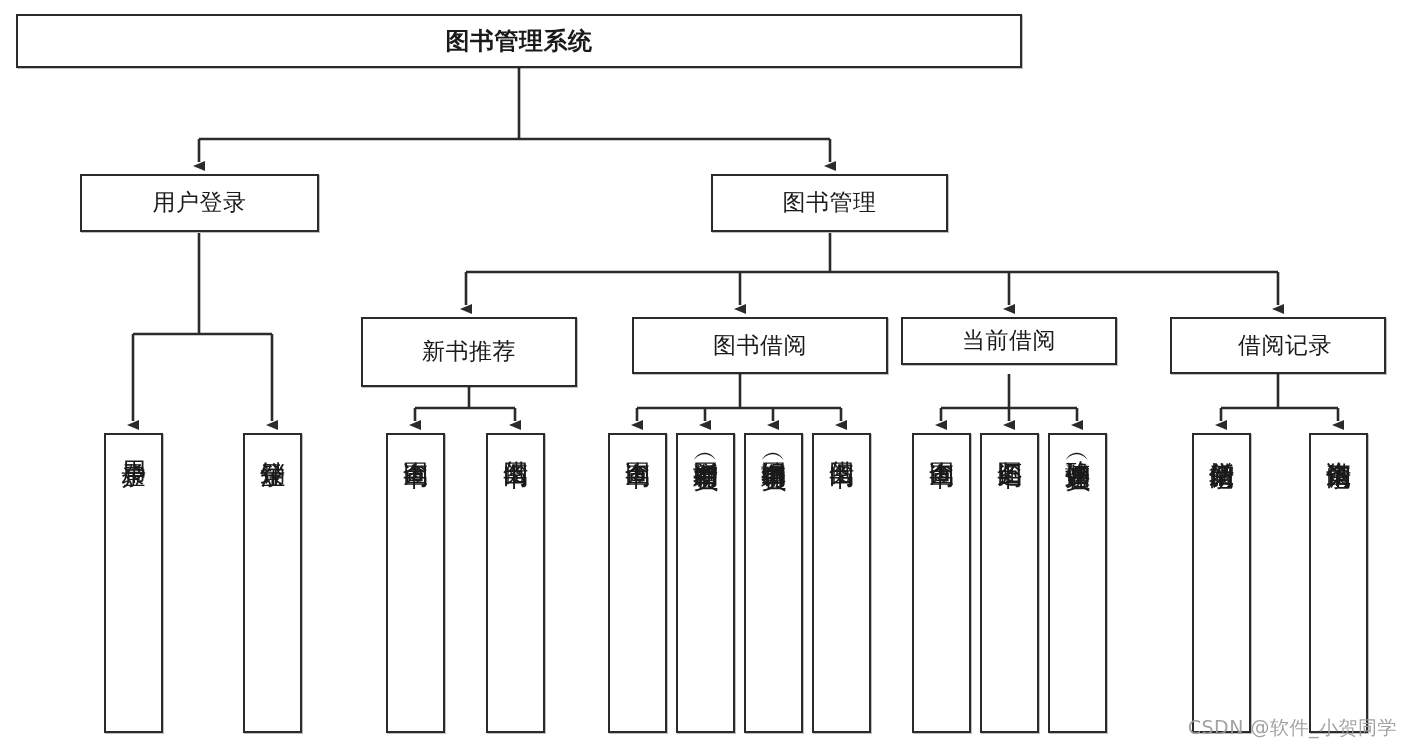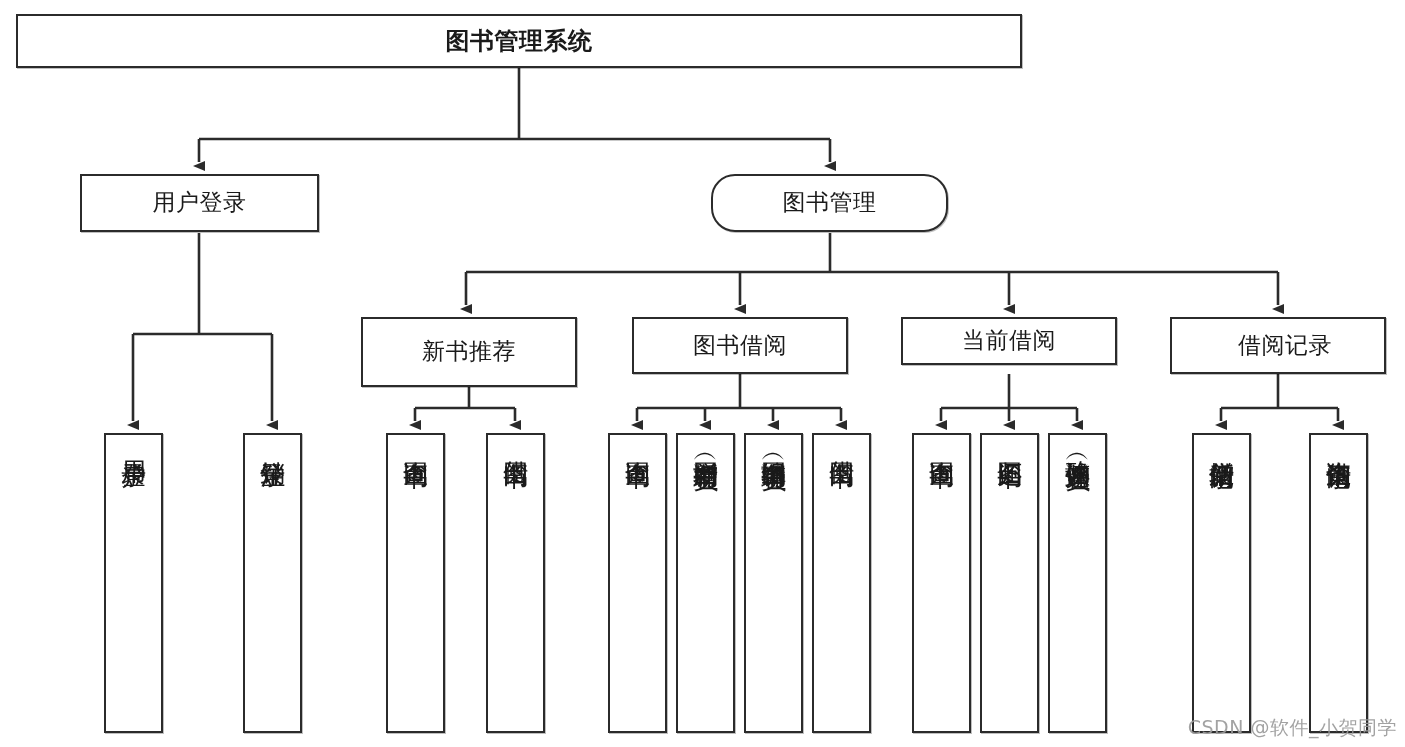--- a/index.html
+++ b/index.html
@@ -132,28 +132,28 @@
     </g>
   </svg>
 
   <div class="node root h" style="left:16px; top:14px; width:1006px; height:54px;font-weight:bold;">
     <span class="lbl">图书管理系统</span>
   </div>
 
   <div class="node h" style="left:80px; top:174px; width:239px; height:58px;">
     <span class="lbl">用户登录</span>
   </div>
-  <div class="node h" style="left:711px; top:174px; width:237px; height:58px;border-radius:24px;">
+  <div class="node h" style="left:711px; top:174px; width:237px; height:58px;">
     <span class="lbl">图书管理</span>
   </div>
 
   <div class="node h" style="left:361px; top:317px; width:216px; height:70px;">
     <span class="lbl">新书推荐</span>
   </div>
-  <div class="node h" style="left:632px; top:317px; width:216px; height:57px;">
+  <div class="node h" style="left:632px; top:317px; width:256px; height:57px;">
     <span class="lbl">图书借阅</span>
   </div>
   <div class="node h" style="left:901px; top:317px; width:216px; height:48px;">
     <span class="lbl">当前借阅</span>
   </div>
   <div class="node h" style="left:1170px; top:317px; width:216px; height:57px;padding-left:14px;">
     <span class="lbl">借阅记录</span>
   </div>
 
   <div class="node v" style="left:104px; top:433px; width:59px; height:300px;">

